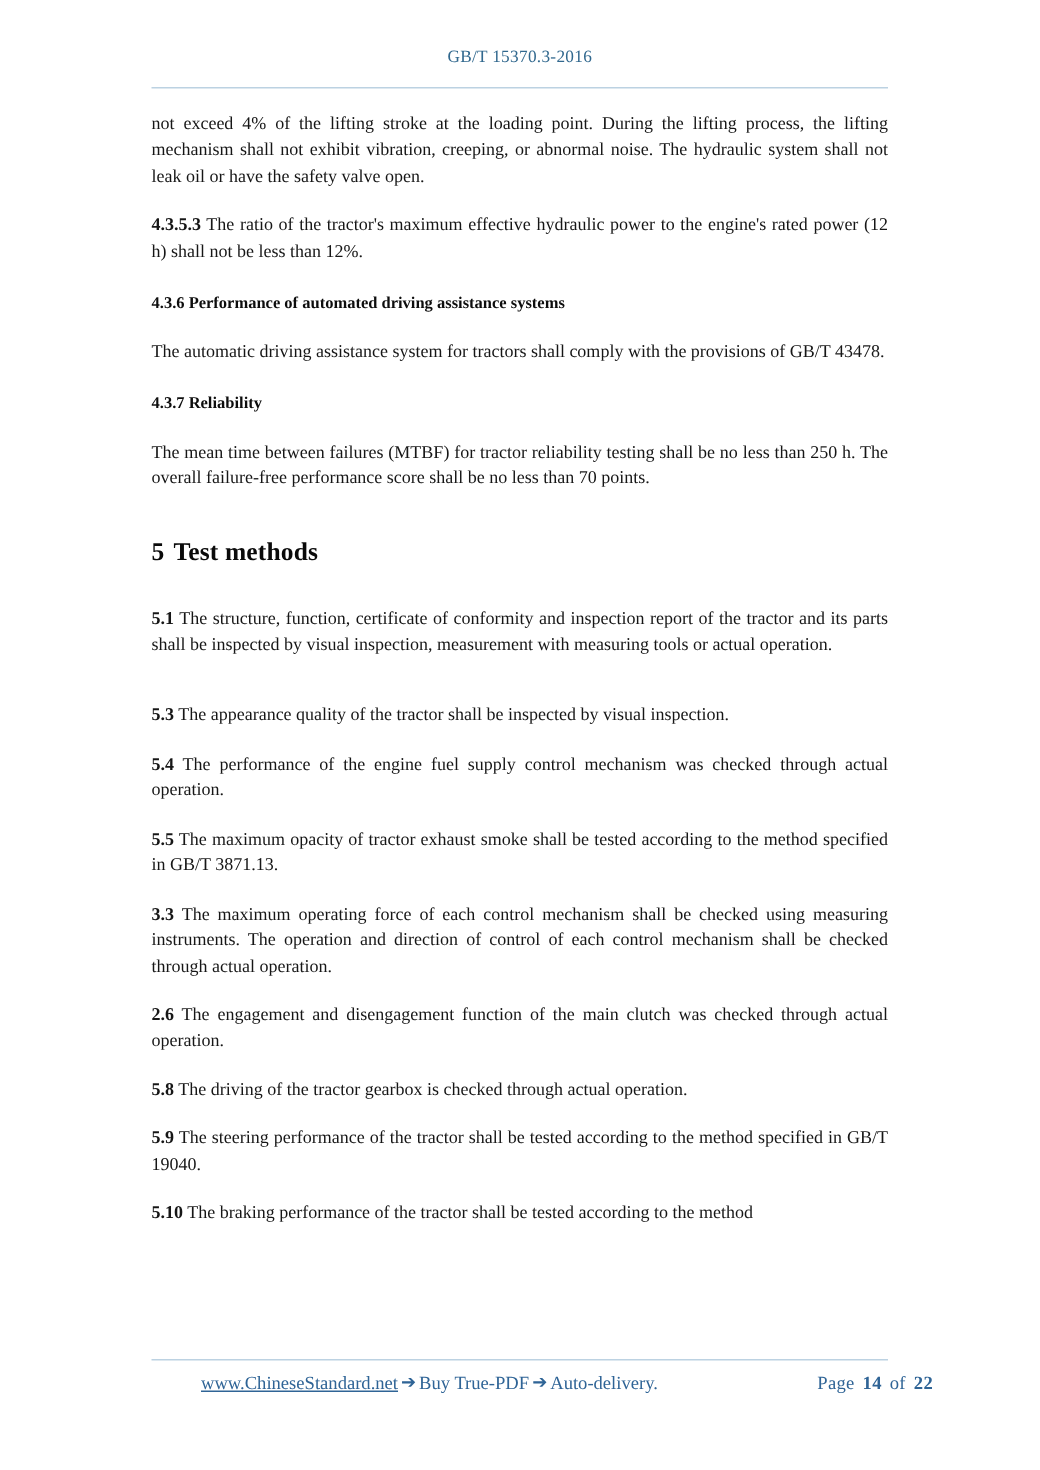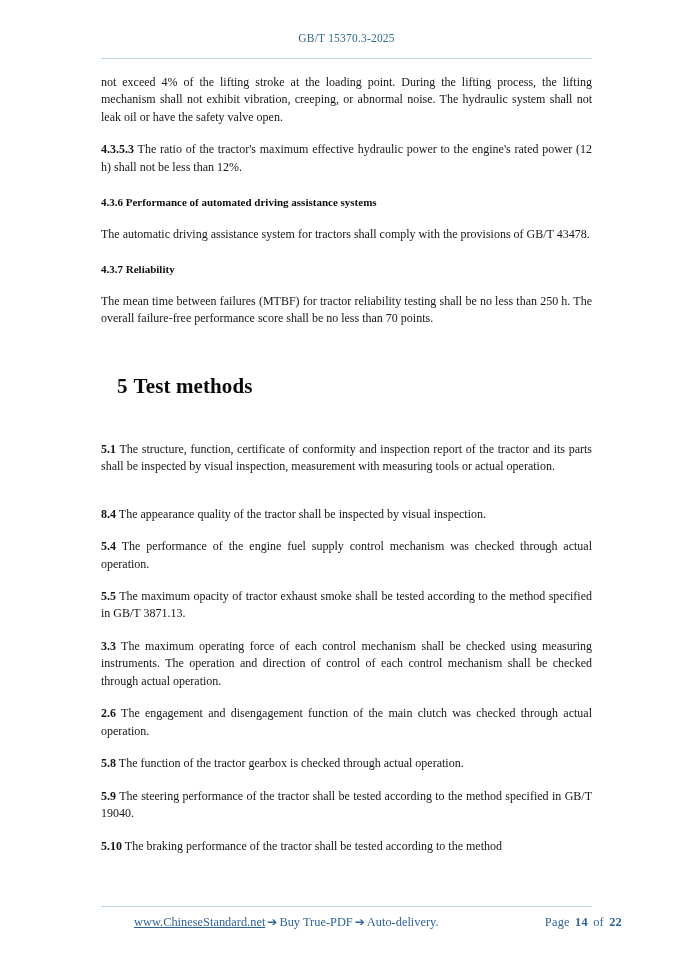--- a/index.html
+++ b/index.html
@@ -82,22 +82,22 @@
   h3.sub-heading {
     margin: 0;
     font-size: 11px;
     font-weight: bold;
     line-height: 1.4;
     color: #0d0d0d;
     text-align: left;
   }
 
   h2.major-heading {
-    margin: 16px;
-    font-size: 21px;
+    margin: 0;
+    font-size: 17px;
     font-weight: bold;
     line-height: 1.3;
     color: #0a0a0a;
     letter-spacing: 0.1px;
   }
   h2.major-heading .hnum {
     margin-right: 6px;
   }
 
   
@@ -142,21 +142,21 @@
     font-weight: bold;
     padding: 0 2px;
   }
 </style>
 </head>
 <body>
 
 <div class="page">
 
   <div class="header">
-    <div class="header-title">GB/T 15370.3-2025</div>
+    <div class="header-title">GB/T 15370.3-2016</div>
   </div>
   <div class="rule rule-top"></div>
 
   <div class="content">
 
     <p class="body-par">not exceed 4% of the lifting stroke at the loading point. During the lifting process, the lifting mechanism shall not exhibit vibration, creeping, or abnormal noise. The hydraulic system shall not leak oil or have the safety valve open.</p>
 
     <div class="gap-md"></div>
 
     <p class="body-par"><span class="num">4.3.5.3</span> <span>The ratio of the tractor's maximum effective hydraulic power to the engine's rated power (12 h) shall not be less than 12%.</span></p>
@@ -183,41 +183,41 @@
 
     <div class="gap-xxl"></div>
 
     <p class="body-par"><span class="num">5.1</span> <span>The structure, function, certificate of conformity and inspection report of the tractor and its parts shall be inspected by visual inspection, measurement with measuring tools or actual operation.</span></p>
 
     <div class="gap-md"></div>
 
 
     <div class="gap-md"></div>
 
-    <p class="body-par"><span class="num">8.4</span> <span>The appearance quality of the tractor shall be inspected by visual inspection.</span></p>
+    <p class="body-par"><span class="num">5.3</span> <span>The appearance quality of the tractor shall be inspected by visual inspection.</span></p>
 
     <div class="gap-md"></div>
 
     <p class="body-par"><span class="num">5.4</span> <span>The performance of the engine fuel supply control mechanism was checked through actual operation.</span></p>
 
     <div class="gap-md"></div>
 
     <p class="body-par"><span class="num">5.5</span> <span>The maximum opacity of tractor exhaust smoke shall be tested according to the method specified in GB/T 3871.13.</span></p>
 
     <div class="gap-md"></div>
 
     <p class="body-par"><span class="num">3.3</span> <span>The maximum operating force of each control mechanism shall be checked using measuring instruments. The operation and direction of control of each control mechanism shall be checked through actual operation.</span></p>
 
     <div class="gap-md"></div>
 
     <p class="body-par"><span class="num">2.6</span> <span>The engagement and disengagement function of the main clutch was checked through actual operation.</span></p>
 
     <div class="gap-md"></div>
 
-    <p class="body-par"><span class="num">5.8</span> <span>The function of the tractor gearbox is checked through actual operation.</span></p>
+    <p class="body-par"><span class="num">5.8</span> <span>The driving of the tractor gearbox is checked through actual operation.</span></p>
 
     <div class="gap-md"></div>
 
     <p class="body-par"><span class="num">5.9</span> <span>The steering performance of the tractor shall be tested according to the method specified in GB/T 19040.</span></p>
 
     <div class="gap-md"></div>
 
     <p class="body-par"><span class="num">5.10</span> <span>The braking performance of the tractor shall be tested according to the method</span></p>
 
   </div>

